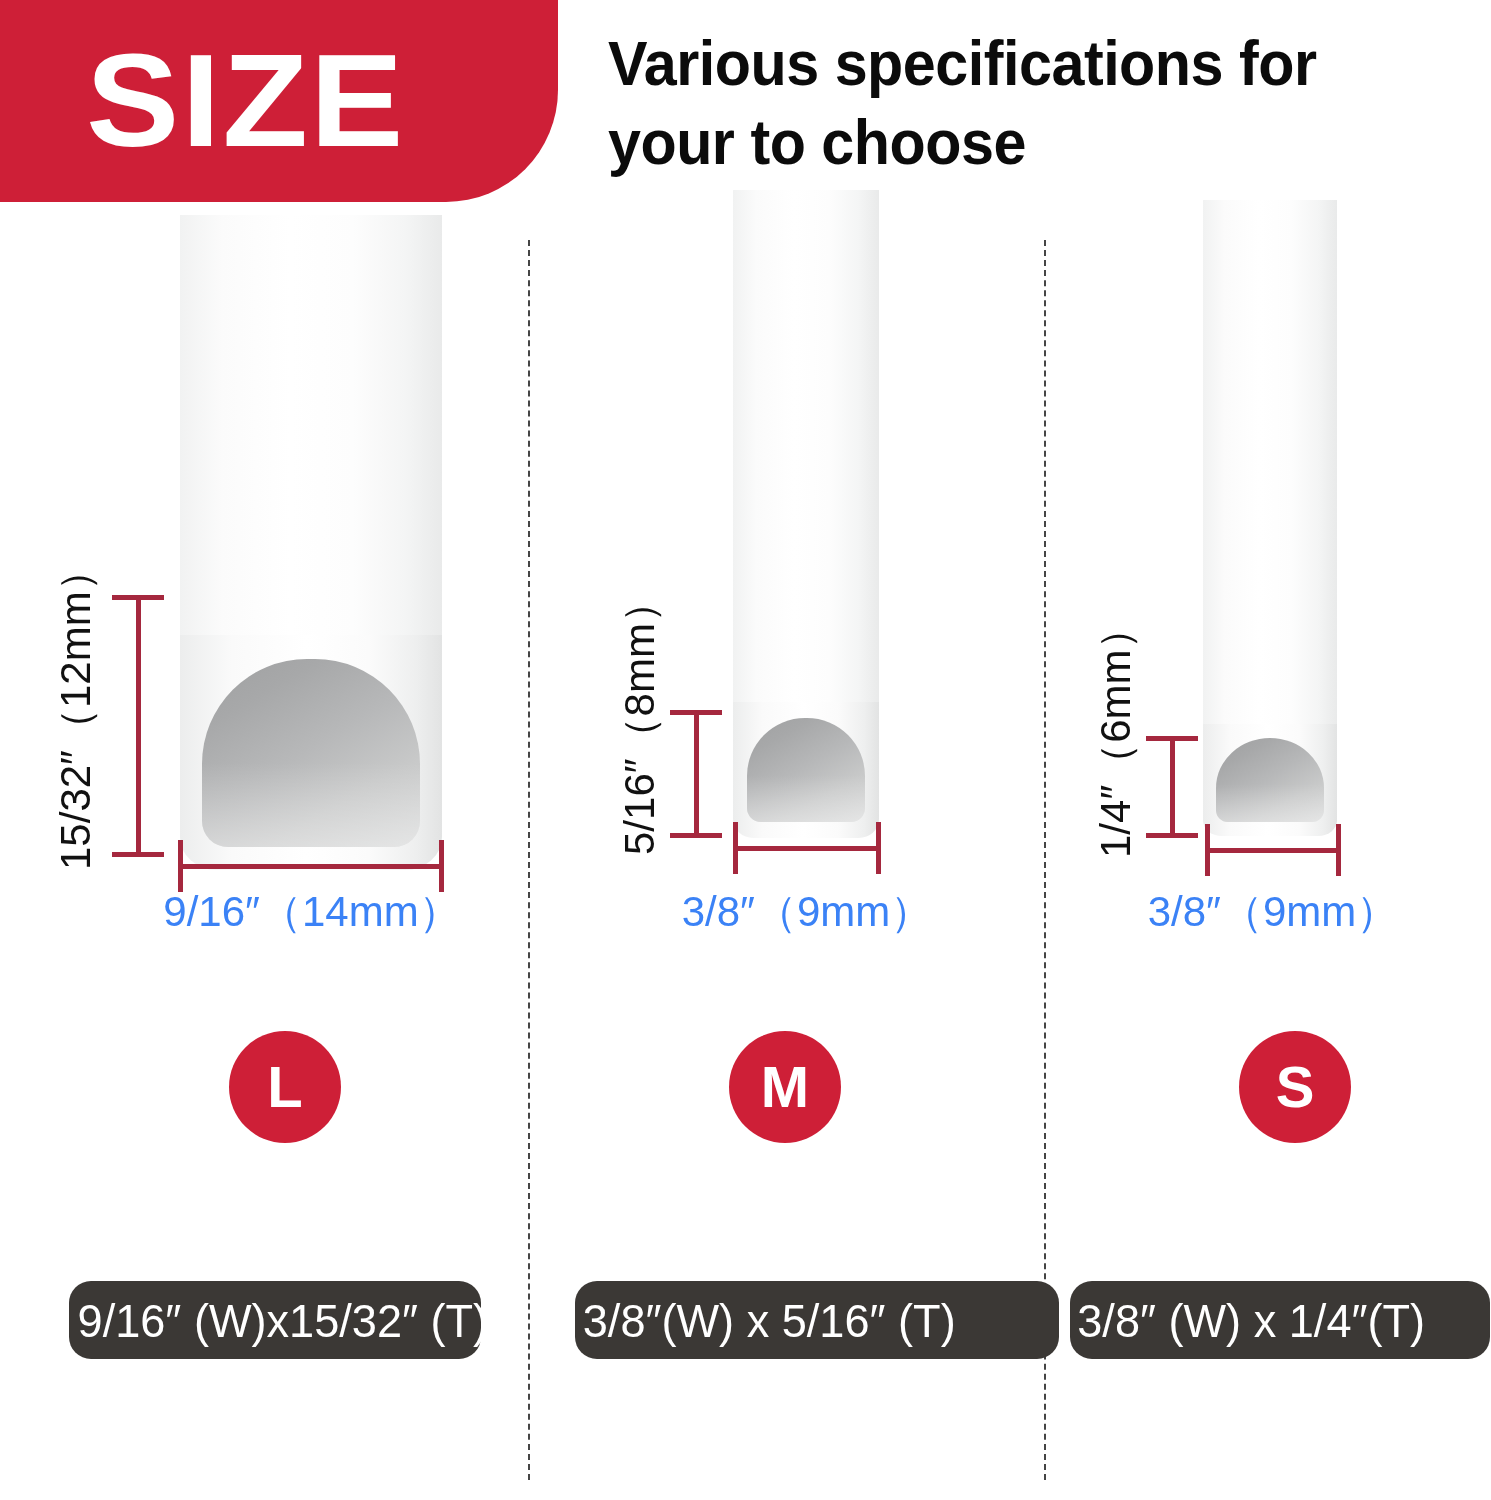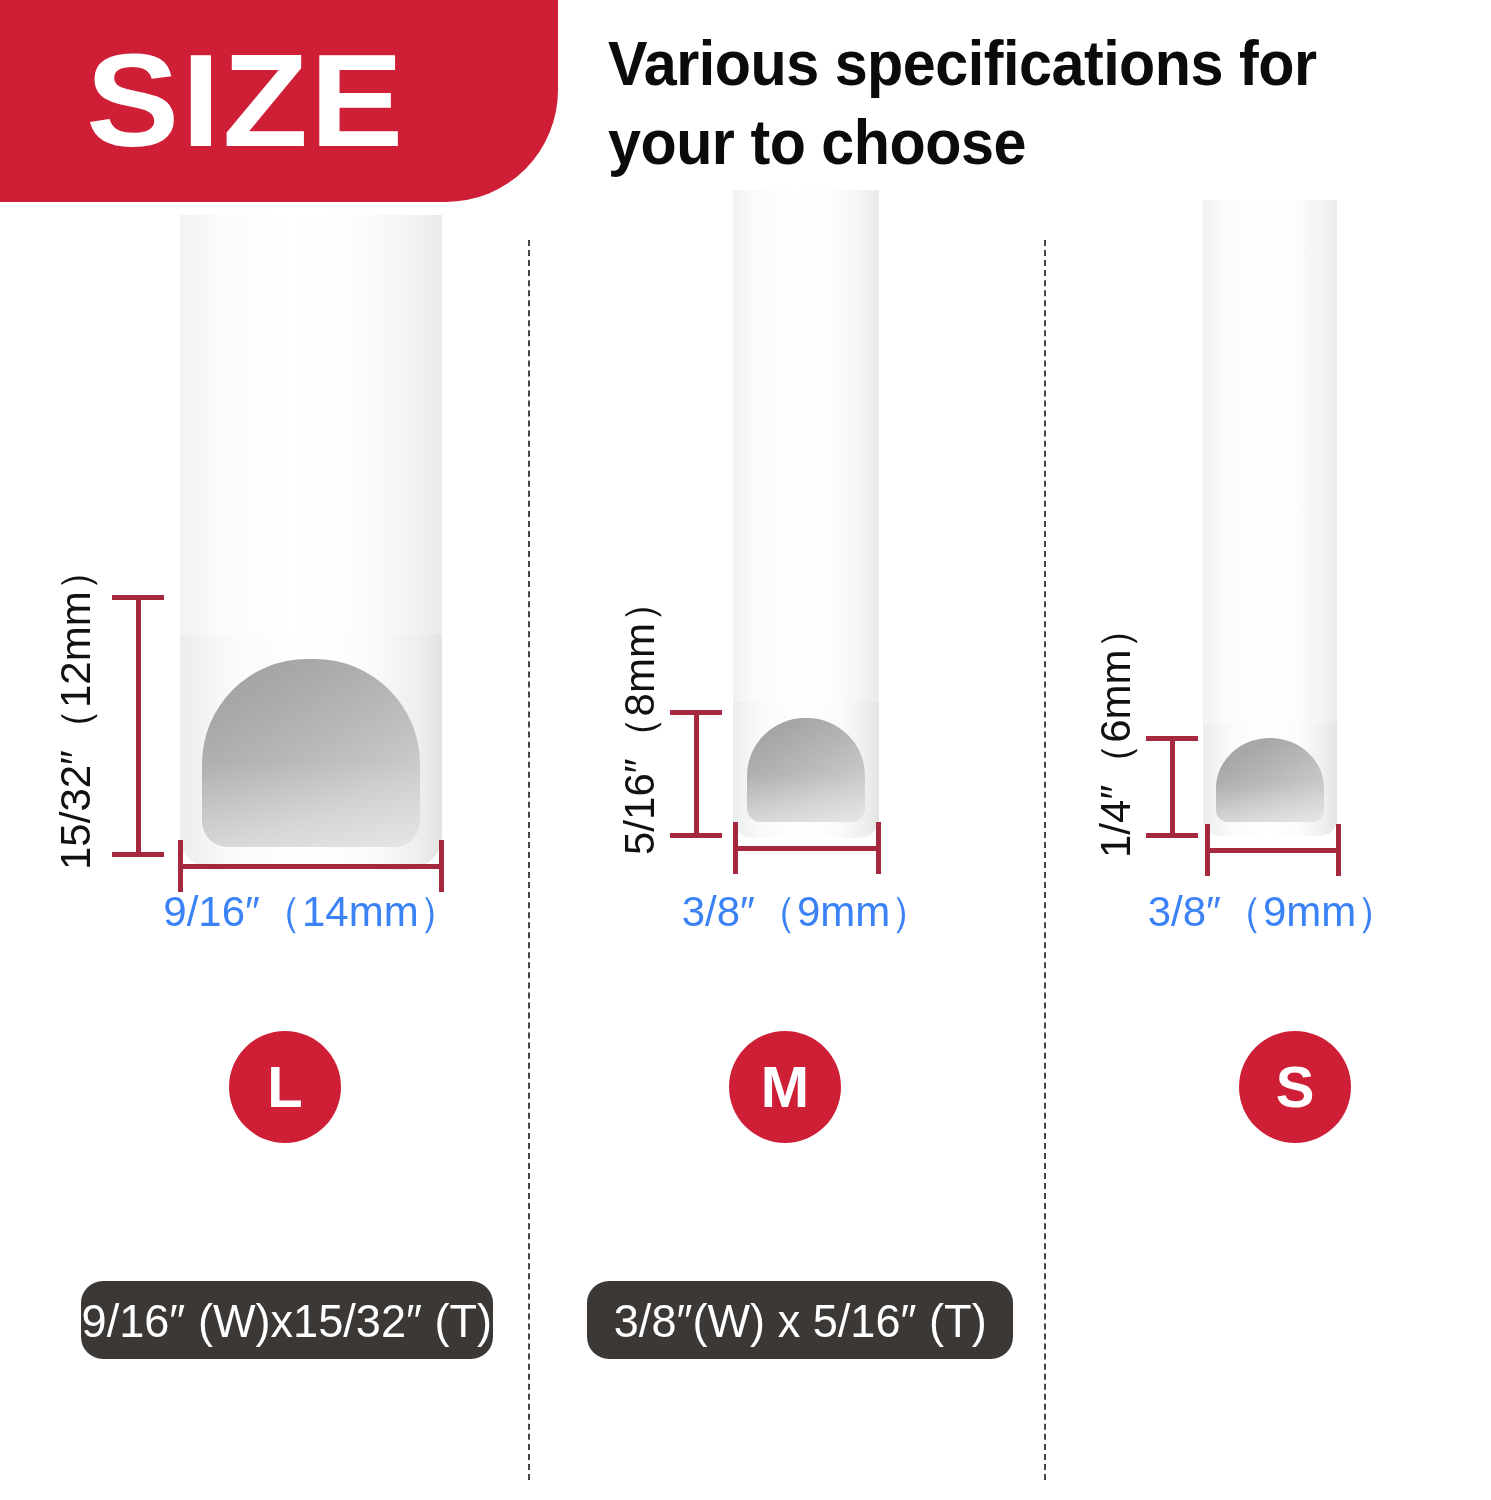--- a/index.html
+++ b/index.html
@@ -191,22 +191,21 @@
   }
 
   
   .spec-pill {
     position: absolute;
     height: 78px;
     background: #3B3835;
     border-radius: 22px;
     display: flex;
     align-items: center;
-    justify-content: center;
-    margin-left: 12px;
+    justify-content: flex-start;
   }
   .spec-pill span {
     color: #ffffff;
     font-family: "Liberation Sans", sans-serif;
     font-size: 47px;
     line-height: 1;
     white-space: nowrap;
     transform: scaleX(0.96);
   }
 </style>
@@ -283,21 +282,21 @@
     <div class="line"></div>
     <div class="cap left"></div>
     <div class="cap right"></div>
   </div>
   <div class="dim-label-h" style="left:635px; top:884px; width:344px;">3/8″（9mm）</div>
 
   <div class="size-circle" style="left:729px; top:1031px;">
     <span>M</span>
   </div>
 
-  <div class="spec-pill" style="left:575px; top:1281px; width:426px;">
+  <div class="spec-pill" style="left:575px; top:1281px; width:484px;">
     <span>3/8″(W)  x 5/16″ (T)</span>
   </div>
 
   <div class="tube" style="left:1203px; top:200px; width:134px; height:636px;">
     <div class="tube-body" style="height:530px;"></div>
     <div class="tube-end" style="top:524px; height:112px;">
       <div class="tube-hole" style="left:13px; top:14px; width:108px; height:84px;
                   border-top-left-radius:54px 50px;
                   border-top-right-radius:54px 50px;
                   border-bottom-left-radius:12px;
@@ -318,14 +317,17 @@
     <div class="line"></div>
     <div class="cap left"></div>
     <div class="cap right"></div>
   </div>
   <div class="dim-label-h" style="left:1101px; top:884px; width:344px;">3/8″（9mm）</div>
 
   <div class="size-circle" style="left:1239px; top:1031px;">
     <span>S</span>
   </div>
 
+  <div class="spec-pill" style="left:1070px; top:1281px; width:420px;">
+    <span>3/8″ (W)  x 1/4″(T)</span>
+  </div>
 
 </div>
 
 </body></html>

